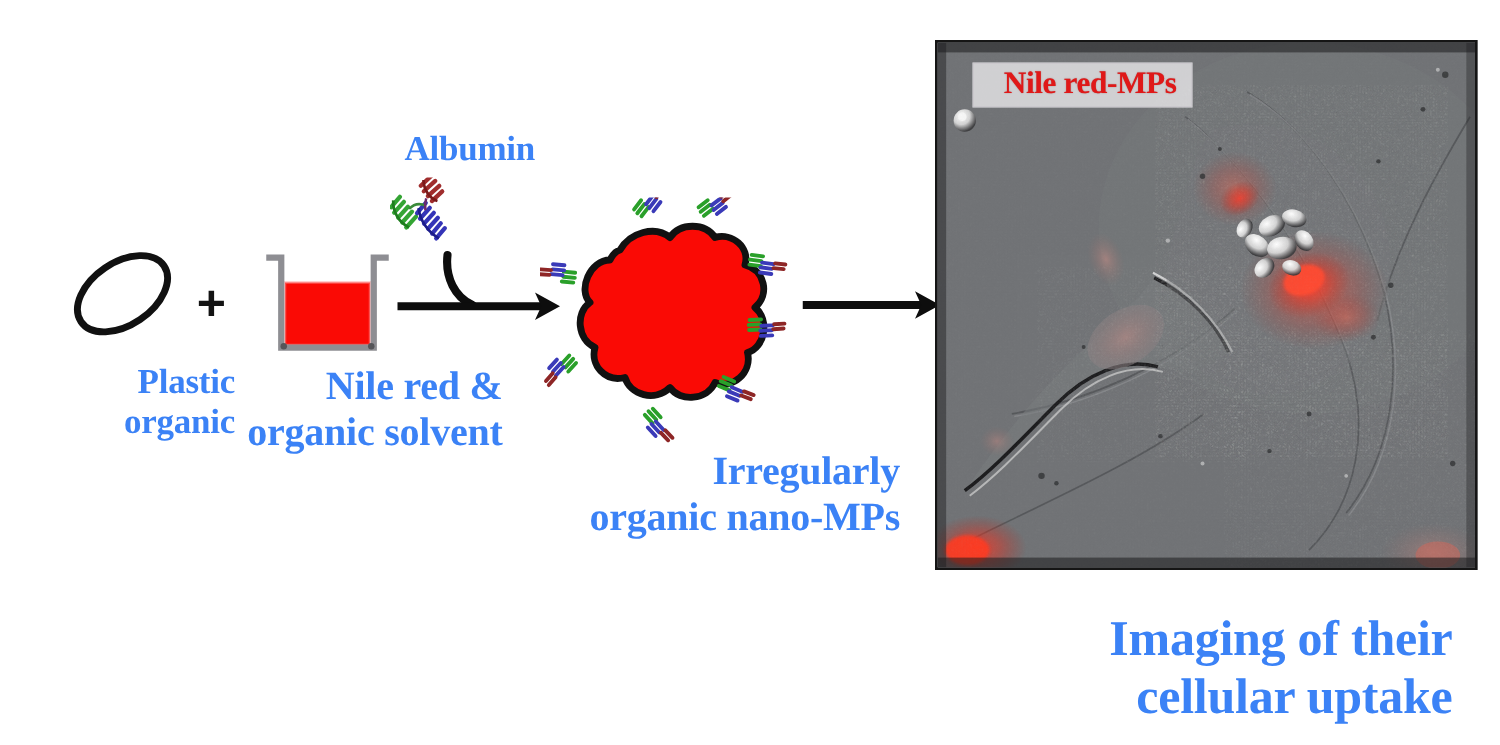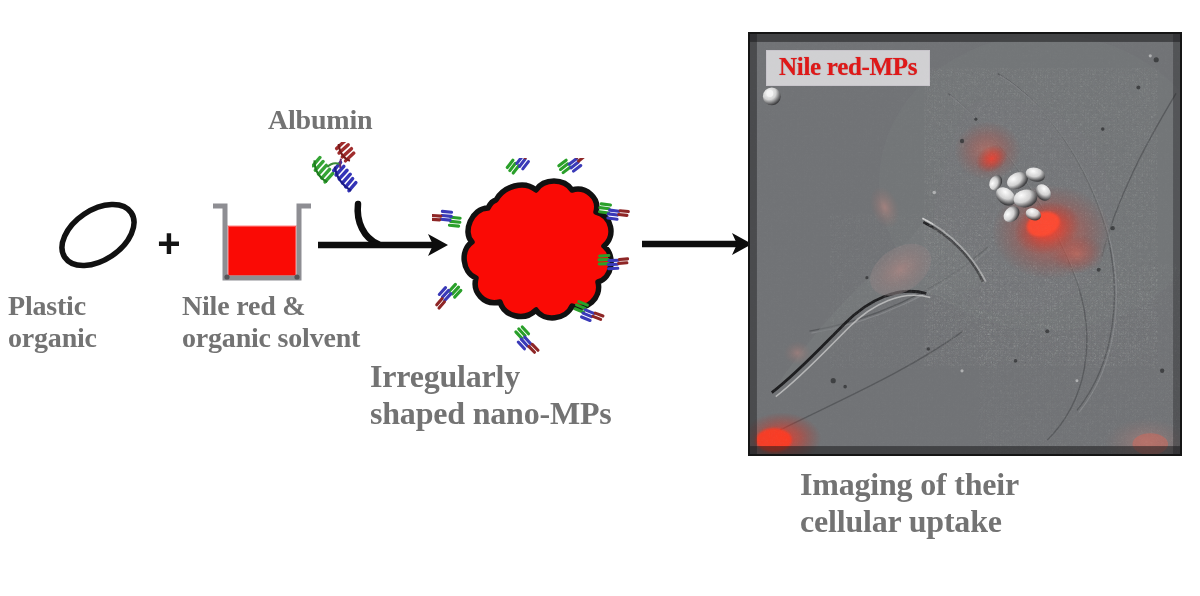--- a/index.html
+++ b/index.html
@@ -19,22 +19,22 @@
     inset: 0;
     width: 1200px;
     height: 596px;
     background: #ffffff;
   }
 
   
   .abs { position: absolute; }
   .cap {
     font-weight: bold;
-    color: #737373;
-    text-align: left;
+    color: #3b82f6;
+    text-align: right;
     line-height: 1.16;
     letter-spacing: -0.2px;
     white-space: pre-line;
   }
 
   
   #granule-ellipse {
     left: 52px; top: 198px;
     width: 92px; height: 74px;
   }
@@ -60,21 +60,21 @@
   
   #beaker {
     left: 207px; top: 202px;
     width: 110px; height: 88px;
   }
   #beaker svg { display: block; }
 
   #nile-red-solvent-label {
     left: 182px; top: 290px;
     width: 220px;
-    font-size: 28px;
+    font-size: 32px;
     font-family: Liberation Serif, serif;
   }
 
   
   #albumin-label {
     left: 268px; top: 104px;
     width: 160px;
     font-size: 28px;
   }
   #albumin-molecule {
@@ -119,22 +119,22 @@
   #microscopy-canvas {
     position: absolute;
     inset: 0;
     width: 100%;
     height: 100%;
     display: block;
   }
 
   #nile-red-mps-tag {
     position: absolute;
-    left: 16px; top: 16px;
-    padding: 2px 12px 4px 12px;
+    left: 28px; top: 16px;
+    padding: 2px 12px 4px 24px;
     background: rgba(233,231,234,0.80);
     border: 1px solid rgba(196,193,200,0.7);
     color: #e01818;
     font-size: 25px;
     font-weight: bold;
     letter-spacing: -0.3px;
     text-shadow: 0 0 1px rgba(120,0,0,0.5);
     white-space: nowrap;
   }
 
@@ -155,23 +155,23 @@
   }
   #scale-bar-line {
     margin: 3px 0 0 auto;
     width: 86px;
     height: 4px;
     background: #f4f4f4;
     box-shadow: 0 1px 2px rgba(0,0,0,0.5);
   }
 
   #imaging-uptake-label {
-    left: 800px; top: 466px;
+    left: 800px; top: 488px;
     width: 362px;
-    font-size: 32px;
+    font-size: 40px;
   }
 </style>
 </head>
 <body>
 
 <div id="abstract-root">
 
   <div class="abs" id="granule-ellipse">
     <svg width="92" height="74" viewBox="0 0 92 74">
       <g transform="rotate(-34 46 37)">
@@ -308,21 +308,21 @@
       <g transform="translate(30,134) rotate(145)">
           <use href="#mini-albumin"></use>
         </g>
       <g transform="translate(26,70) rotate(198)">
           <use href="#mini-albumin"></use>
         </g>
     </svg>
   </div>
 
   <div class="abs cap" id="nano-mps-label">Irregularly
-shaped nano-MPs</div>
+organic nano-MPs</div>
 
   <div class="abs" id="reaction-arrow-2">
     <svg width="114" height="32" viewBox="0 0 114 32">
       <path d="M0,16 L96,16" fill="none" stroke="#0d0d0d" stroke-width="6.5"></path>
       <path d="M90,5 L110,16 L90,27 L95,16 Z" fill="#0d0d0d"></path>
     </svg>
   </div>
 
   <div class="abs" id="microscopy-panel">
 

